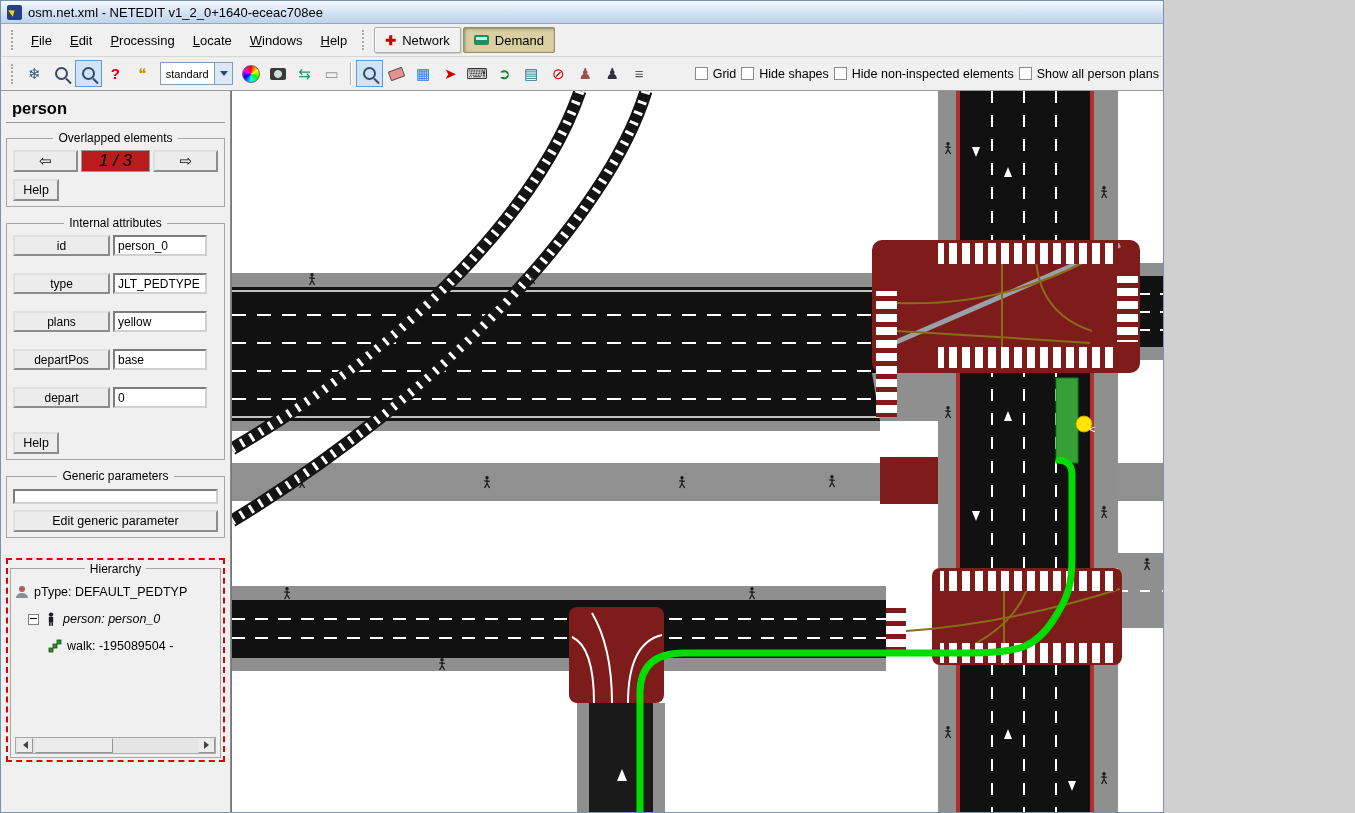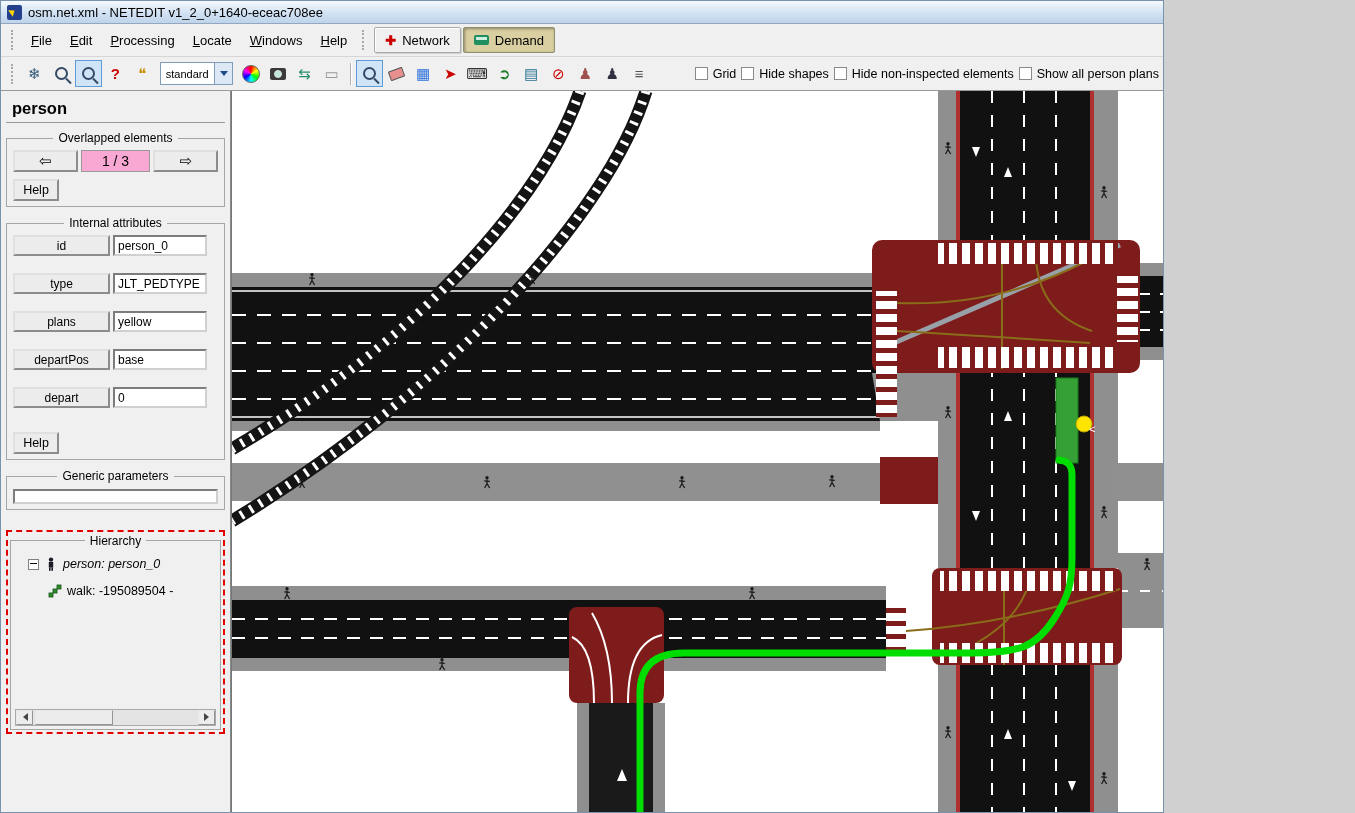--- a/index.html
+++ b/index.html
@@ -60,21 +60,21 @@
   .sidebar{width:230px;flex:0 0 auto;background:#f0f0f0;border-right:1px solid #8a8a8a;
            padding:6px 5px;box-sizing:border-box;}
   .frame-title{font-size:16.5px;font-weight:bold;margin:2px 0 4px 6px;}
   .frame-rule{border-bottom:1px solid #9a9a9a;margin:0 0 8px 0;}
   fieldset{border:1px solid #a6a6a6;margin:0 0 9px 0;padding:5px 6px;}
   legend{margin:0 auto;padding:0 5px;font-size:12px;}
   .ovl-row{display:flex;gap:3px;}
   .arrow-btn{flex:1;height:22px;border:2px outset #e0e0e0;background:#ececec;font-size:15px;
              display:flex;align-items:center;justify-content:center;}
   .counter{flex:1.4;height:20px;border:1px solid #999;display:flex;align-items:center;justify-content:center;
-           font-size:14px;background:#f9a8d4;}
+           font-size:17px;background:#b91c1c;font-style:italic;}
   .help-btn{width:46px;height:22px;border:2px outset #e0e0e0;background:#ececec;font-size:12.5px;margin-top:7px;}
   .attr-row{display:flex;gap:3px;margin-bottom:17px;}
   .attr-btn{width:97px;height:21px;border:2px outset #e0e0e0;background:#ececec;font-size:12px;}
   .attr-input{width:84px;height:15px;border:2px inset #d0d0d0;background:#fff;font-size:12px;padding:1px 3px;
               font-family:"Liberation Sans",sans-serif;}
   .gen-input{width:100%;height:15px;border:2px inset #d0d0d0;background:#fff;box-sizing:border-box;
              font-family:"Liberation Sans",sans-serif;font-size:12px;}
   .gen-btn{width:100%;height:22px;border:2px outset #e0e0e0;background:#ececec;font-size:12.5px;margin-top:6px;}
   .marquee{border:2px dashed #e00000;padding:2px;margin-top:20px;}
   .hier{margin:0;padding:3px 4px;height:196px;display:flex;flex-direction:column;box-sizing:border-box;}
@@ -264,26 +264,34 @@
         <div class="attr-row">
           <button class="attr-btn">depart</button>
           <input class="attr-input" value="0" style="">
         </div>
         <button class="help-btn">Help</button>
       </fieldset>
 
       <fieldset>
         <legend>Generic parameters</legend>
         <input class="gen-input" value="" style="">
+        <button class="gen-btn">Edit generic parameter</button>
       </fieldset>
 
       <div class="marquee">
         <fieldset class="hier">
           <legend>Hierarchy</legend>
           <div class="tree">
+            <div class="tree-row">
+              <svg width="14" height="14">
+                  <circle cx="7" cy="4" r="3" fill="#b05c5c"></circle>
+                  <path d="M1,13 a6,5 0 0 1 12,0 z" fill="#8a8aa0"></path>
+                </svg>
+              <span>pType: DEFAULT_PEDTYP</span>
+            </div>
             <div class="tree-row ind1">
               <span class="expander"></span>
               <svg width="14" height="14">
                   <circle cx="7" cy="2.6" r="2.2" fill="#1c1c28"></circle>
                   <rect x="4.8" y="5" width="4.4" height="5.6" fill="#1c1c28"></rect>
                   <rect x="5" y="10.6" width="1.6" height="3.2" fill="#1c1c28"></rect>
                   <rect x="7.4" y="10.6" width="1.6" height="3.2" fill="#1c1c28"></rect>
                 </svg>
               <span>person: person_0</span>
             </div>

